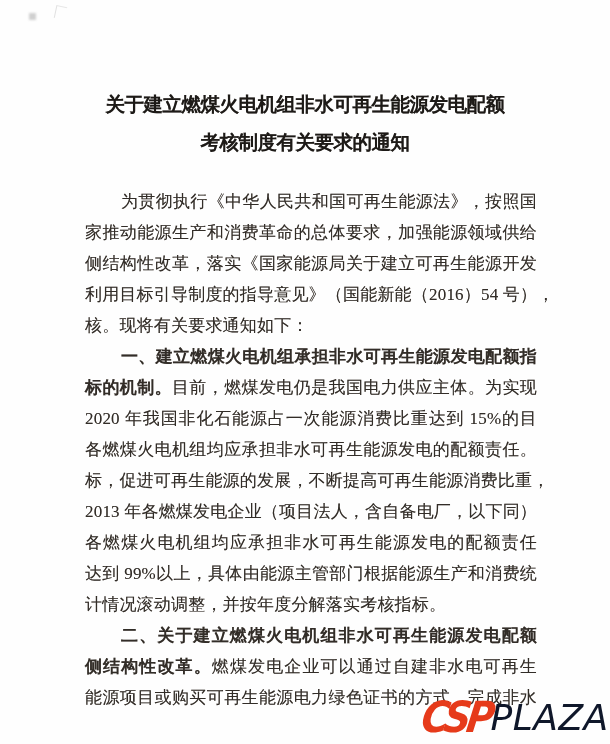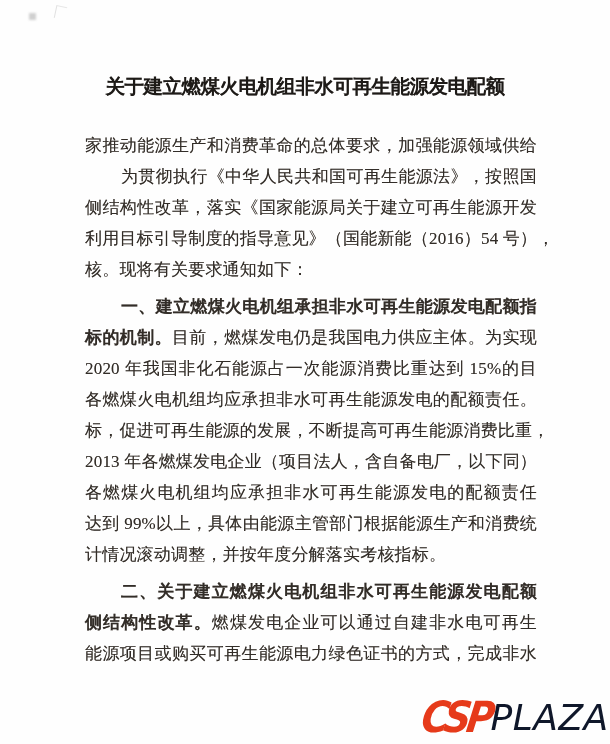--- a/index.html
+++ b/index.html
@@ -23,38 +23,38 @@
     filter: blur(1px);
   }
   .smudge-b {
     position: absolute; left: 55px; top: 6px;
     width: 10px; height: 12px;
     border-left: 1px solid #aaa; border-top: 1px solid #bbb;
     transform: rotate(12deg);
     opacity: .35; filter: blur(.6px);
   }
 
-  .title-block { padding-top: 56px; margin-top: 12px; }
+  .title-block { padding-top: 86px; }
   .title-line {
     height: 38px; line-height: 38px;
     text-align: center;
     font-size: 19.5px;
     font-weight: bold;
     letter-spacing: -0.5px;
     color: #1d1a17;
     text-shadow: 0 0 .6px rgba(40,35,30,.55);
   }
 
   .body-block {
     margin-top: 24px;
     padding-left: 85px;
     padding-right: 73px;
     text-shadow: 0 0 .5px rgba(70,60,50,.45);
   }
-  .para + .para { margin-top: 6px; }
+  .para + .para { }
   .line {
     height: 31px; line-height: 31px;
     font-size: 17px;
     letter-spacing: .2px;
     white-space: nowrap;
     text-align: justify;
     text-align-last: justify;
     overflow: visible;
   }
   .line.last { text-align-last: left; }
@@ -93,27 +93,28 @@
 </head>
 <body>
 
 <div class="page">
 
   <div class="smudge-a"></div>
   <div class="smudge-b"></div>
 
   <div class="title-block">
     <div class="title-line">关于建立燃煤火电机组非水可再生能源发电配额</div>
+    <div class="title-line">考核制度有关要求的通知</div>
   </div>
 
   <div class="body-block">
 
     <div class="para">
+      <div class="line indent">为贯彻执行《中华人民共和国可再生能源法》，按照国</div>
       <div class="line">家推动能源生产和消费革命的总体要求，加强能源领域供给</div>
-      <div class="line indent">为贯彻执行《中华人民共和国可再生能源法》，按照国</div>
       <div class="line">侧结构性改革，落实《国家能源局关于建立可再生能源开发</div>
       <div class="line">利用目标引导制度的指导意见》（国能新能（2016）54 号），</div>
       <div class="line last">核。现将有关要求通知如下：</div>
     </div>
 
     <div class="para">
       <div class="line indent b">一、建立燃煤火电机组承担非水可再生能源发电配额指</div>
       <div class="line"><span class="b">标的机制。</span><span>目前，燃煤发电仍是我国电力供应主体。为实现</span></div>
       <div class="line">2020 年我国非化石能源占一次能源消费比重达到 15%的目</div>
       <div class="line">各燃煤火电机组均应承担非水可再生能源发电的配额责任。</div>

